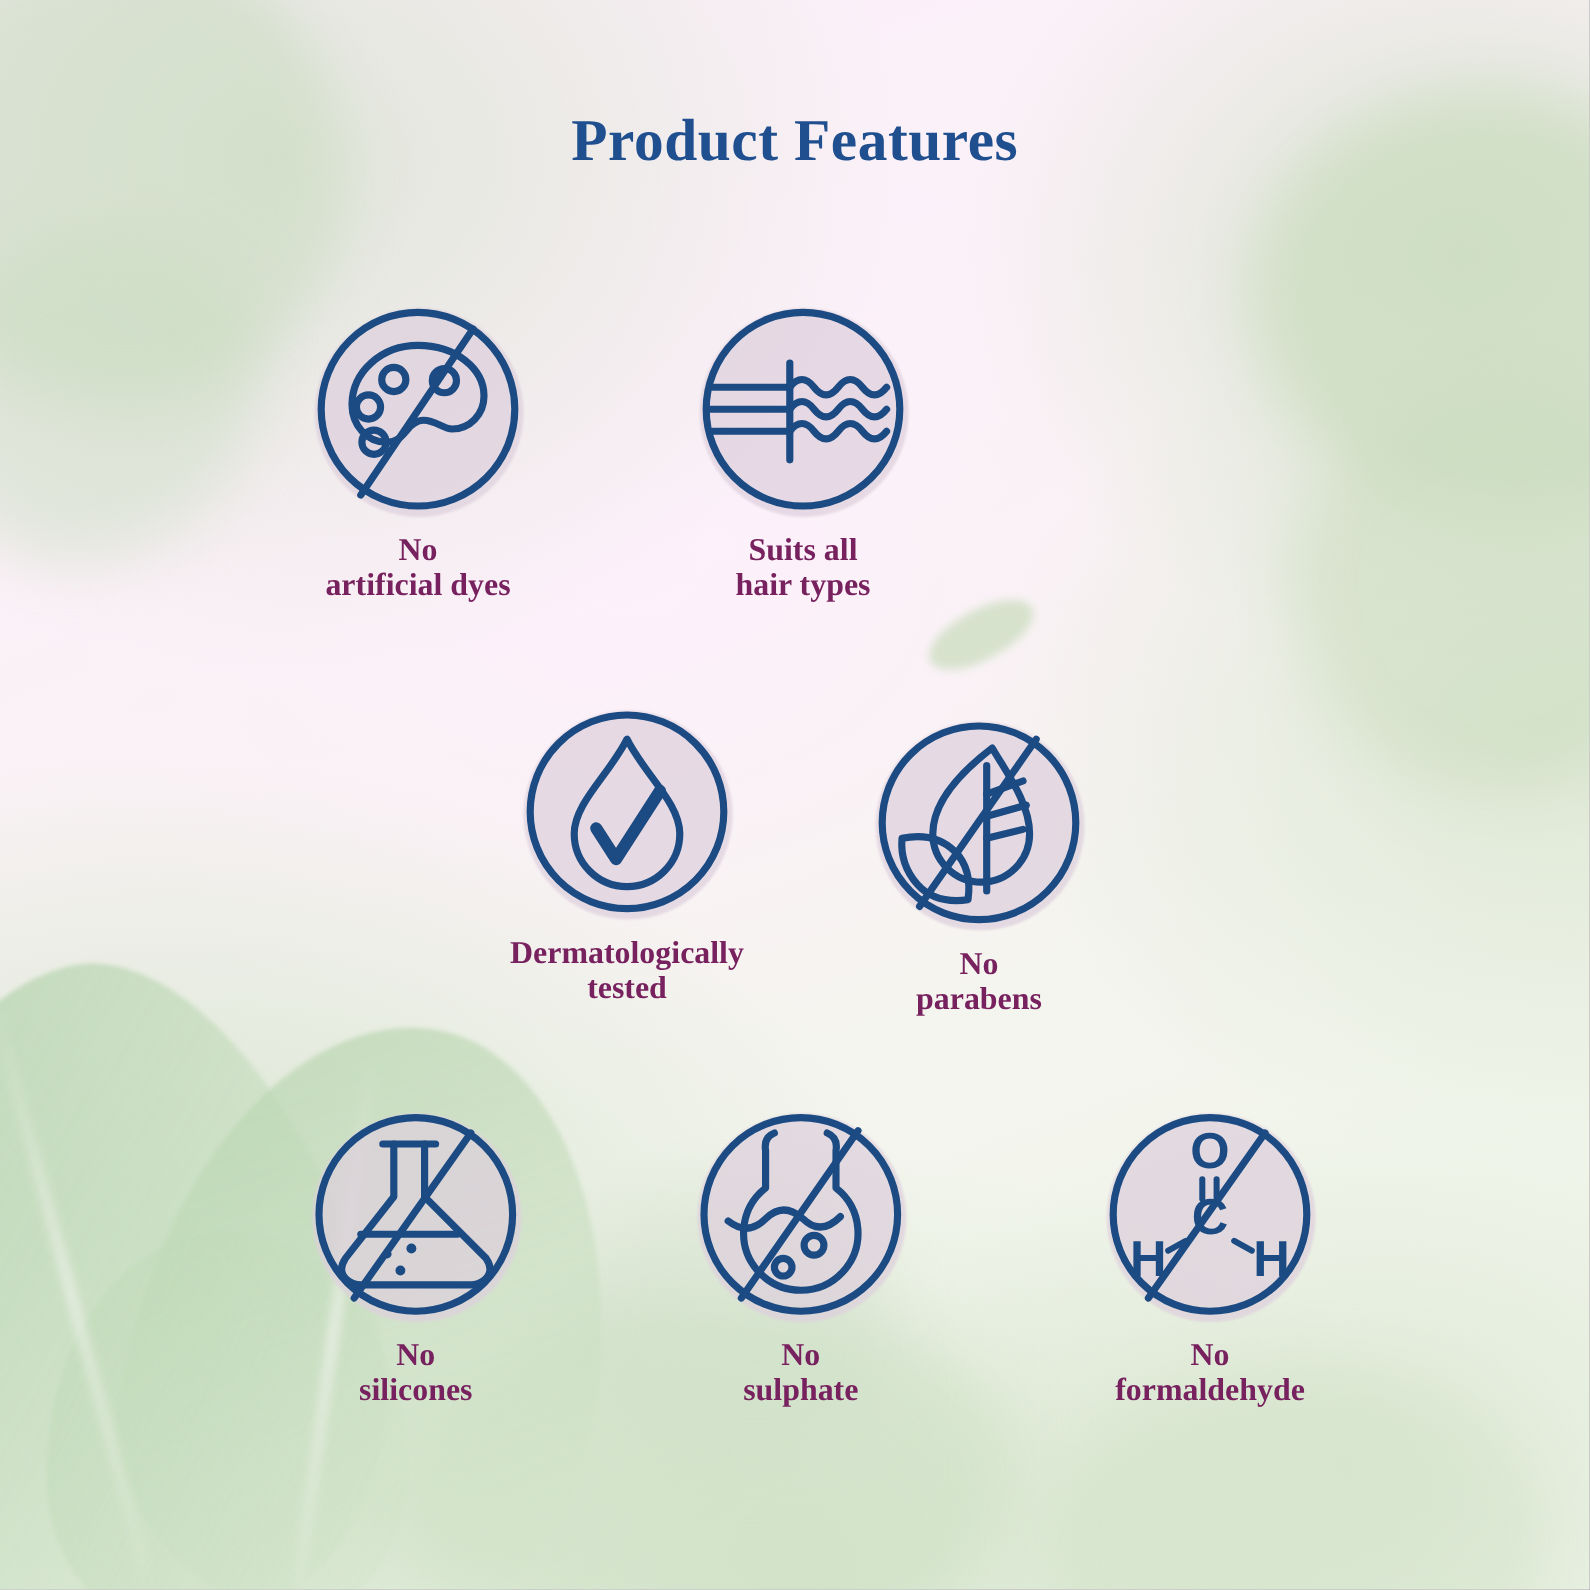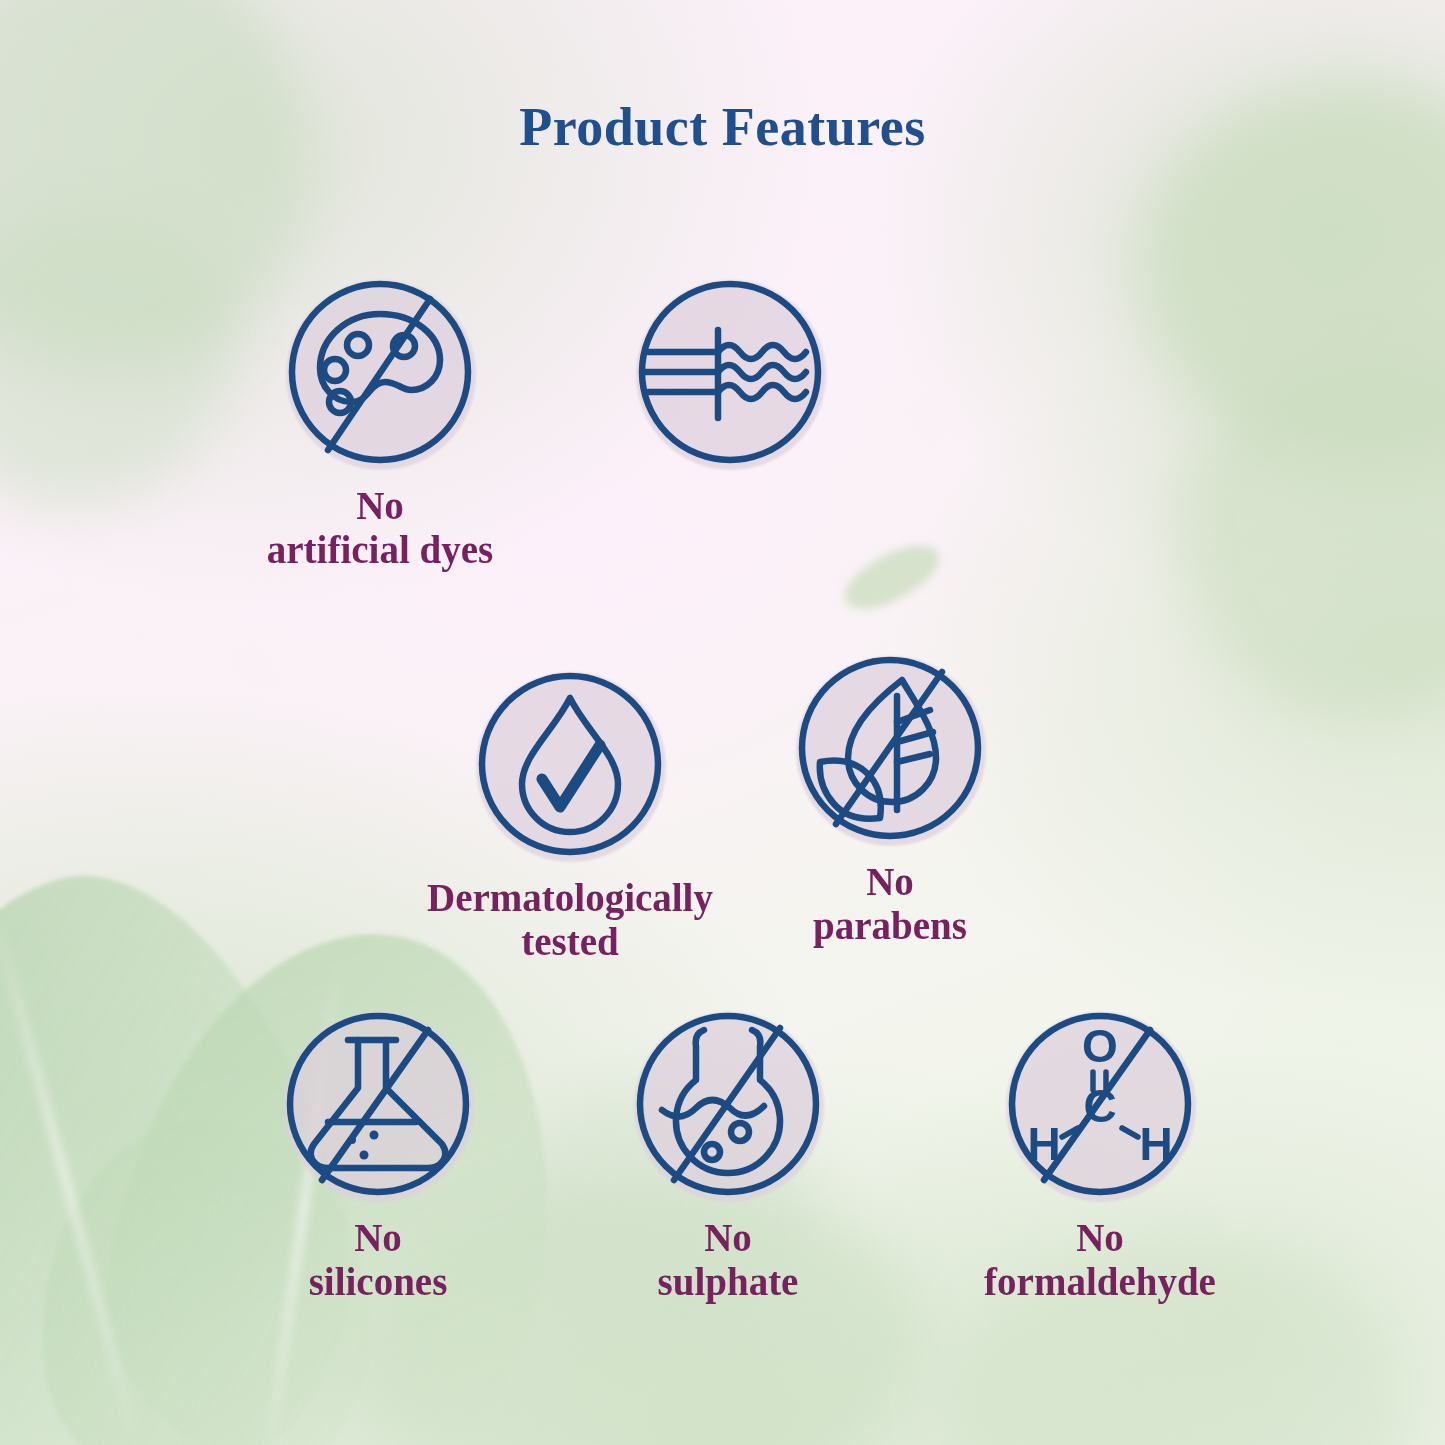--- a/index.html
+++ b/index.html
@@ -161,31 +161,31 @@
     position: relative;
     display: block;
     width: 200px;
     height: 200px;
   }
 
   .feature-label {
     margin-top: 12px;
     font-family: "Liberation Serif", "DejaVu Serif", serif;
     font-weight: bold;
-    font-size: 39px;
+    font-size: 29px;
     line-height: 1.12;
     color: #77215f;
     white-space: pre-line;
   }
 
   
   .f1 { left: 250px;  top: 272px; }
   .f2 { left: 600px;  top: 272px; }
   .f3 { left: 948px;  top: 272px; }
-  .f4 { left: 405px;  top: 664px; width: 330px; text-align: center; }
+  .f4 { left: 405px;  top: 638px; width: 330px; text-align: center; }
   .f5 { left: 760px;  top: 648px; }
   .f6 { left: 248px;  top: 1004px; }
   .f7 { left: 598px;  top: 1004px; }
   .f8 { left: 950px;  top: 1004px; width: 300px; }
 </style>
 </head>
 <body>
 
 <div id="poster">
 
@@ -238,20 +238,22 @@
             <line x1="18" y1="80" x2="88" y2="80"></line>
             <line x1="15" y1="100" x2="88" y2="100"></line>
             <line x1="18" y1="120" x2="88" y2="120"></line>
             <line x1="88" y1="58" x2="88" y2="146"></line>
             <path d="M88 80 q11 -14 22 0 q11 14 22 0 q11 -14 22 0 q11 14 22 0"></path>
             <path d="M88 100 q11 -14 22 0 q11 14 22 0 q11 -14 22 0 q11 14 22 0"></path>
             <path d="M88 120 q11 -14 22 0 q11 14 22 0 q11 -14 22 0 q11 14 22 0"></path>
           </g>
         </svg>
       </div>
+      <div class="feature-label">Suits all
+hair types</div>
     </div>
 
 
     <div class="feature f4">
       <div class="badge">
         <div class="badge-shadow"></div>
         <svg viewBox="0 0 200 200">
           <g fill="none" stroke="#1b4b82" stroke-width="6.5" stroke-linecap="round" stroke-linejoin="round">
             <circle cx="100" cy="100" r="88"></circle>
             <path d="M100 34 C84 66 52 92 52 120 a48 48 0 0 0 96 0 c0 -28 -32 -54 -48 -86z"></path>

